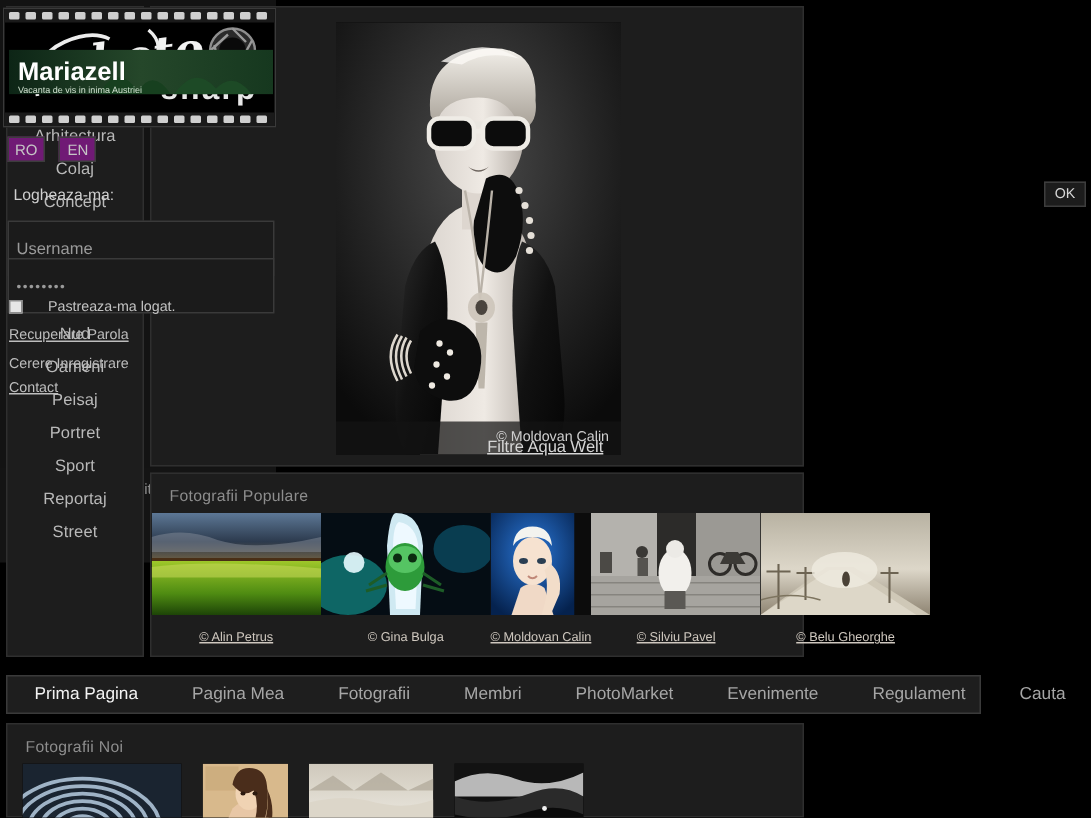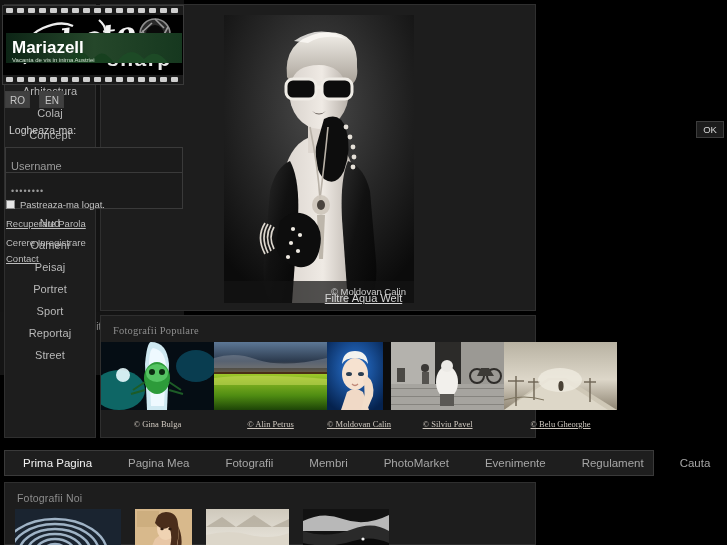--- a/index.html
+++ b/index.html
@@ -57,21 +57,21 @@
     height: 22px;
     background: rgba(20,20,20,.72);
     color: #cfcfcf;
     font-size: 9.5px;
     line-height: 22px;
     text-align: right;
     padding-right: 8px;
   }
 
   
-  #popular { left: 100px; top: 315px; width: 436px; height: 123px; font-family: Liberation Serif, serif; }
+  #popular { left: 100px; top: 315px; width: 436px; height: 123px; }
   .pop-row {
     position: absolute;
     left: 0; right: 0; top: 26px;
     display: flex;
     justify-content: space-around;
     align-items: flex-start;
   }
   .pop-cell { width: 124px; text-align: center; }
   .pop-thumb {
     height: 68px;
@@ -101,21 +101,21 @@
     overflow: hidden;
   }
   .lang-row { position: absolute; left: 5px; top: 90px; }
   .lang-btn {
     display: inline-block;
     width: 25px; height: 17px;
     line-height: 17px;
     text-align: center;
     color: #c6c6c6;
     font-size: 10px;
-    background: #404040;
+    background: #701a75;
     border: 1px solid #3d3d3d;
     margin-right: 5px;
     cursor: pointer;
   }
   .login-label {
     position: absolute; left: 9px; top: 124px;
     color: #cfcfcf; font-size: 10.5px;
   }
   .ok-btn {
     position: absolute; right: 3px; top: 121px;
@@ -133,21 +133,21 @@
     font-size: 11px;
     padding: 0 5px;
     line-height: 17px;
     font-family: "Liberation Sans", sans-serif;
   }
   #user-field { top: 147px; }
   #pass-field { top: 172px; letter-spacing: 1px; font-size: 9px; color:#9a9a9a; }
   .remember-row {
     position: absolute; left: 6px; top: 199px;
     font-size: 9.5px; color: #c3c3c3;
-    display: flex; align-items: center;
+    display: flex; align-items: center; gap: 12px;
   }
   .chk {
     width: 9px; height: 9px;
     background: #e6e6e6;
     border: 1px solid #8e8e8e;
     margin-right: 5px;
     display:inline-block;
     cursor: pointer;
   }
   .small-link {
@@ -323,59 +323,59 @@
     </div>
   </div>
 
   <div class="panel" id="popular">
     <div class="panel-title">Fotografii Populare</div>
     <div class="pop-row">
 
       <div class="pop-cell">
         <span class="pop-thumb">
           <svg width="113" height="68" viewBox="0 0 113 68">
-            <rect width="113" height="68" fill="#050d14"></rect>
-            <ellipse cx="18" cy="48" rx="26" ry="20" fill="#15b0a8" opacity=".55"></ellipse>
-            <ellipse cx="95" cy="24" rx="20" ry="16" fill="#0d6e8c" opacity=".5"></ellipse>
-            <circle cx="22" cy="33" r="7" fill="#e8fbff" opacity=".9"></circle>
-            <path d="M50 0 q16 0 18 22 l-2 46 H46 l-2 -46 Q46 0 50 0 Z" fill="#cfe9f2"></path>
-            <path d="M52 6 q12 2 13 18 l-2 40 H50 l-2 -40 Q48 8 52 6 Z" fill="#eef9ff"></path>
-            <ellipse cx="56" cy="36" rx="13" ry="16" fill="#2d9b3a"></ellipse>
-            <ellipse cx="56" cy="31" rx="11" ry="9" fill="#55c463"></ellipse>
-            <circle cx="51" cy="30" r="3" fill="#0b2b10"></circle>
-              <circle cx="61" cy="30" r="3" fill="#0b2b10"></circle>
-            <path d="M44 40 l-12 8 M68 40 l12 8 M44 48 l-14 4 M68 48 l14 4" stroke="#1d5c27" stroke-width="2"></path>
-          </svg>
-        </span>
-        <span class="pop-cap plain">© Gina Bulga</span>
-      </div>
-
-      <div class="pop-cell">
-        <span class="pop-thumb">
-          <svg width="113" height="68" viewBox="0 0 113 68">
             <defs>
               <linearGradient id="sky2" x1="0" y1="0" x2="0" y2="1">
                 <stop offset="0%" stop-color="#5d7896"></stop>
                   <stop offset="60%" stop-color="#2c3a4d"></stop>
                 <stop offset="100%" stop-color="#6d5f45"></stop>
               </linearGradient>
               <linearGradient id="fld2" x1="0" y1="0" x2="0" y2="1">
                 <stop offset="0%" stop-color="#9ec72a"></stop>
                   <stop offset="60%" stop-color="#4f8c12"></stop>
                 <stop offset="100%" stop-color="#1d4407"></stop>
               </linearGradient>
             </defs>
             <rect width="113" height="32" fill="url(#sky2)"></rect>
             <path d="M0 16 q22 -7 44 2 q26 8 69 -2 v10 H0 Z" fill="#8e95a0" opacity=".45"></path>
             <rect y="30" width="113" height="4" fill="#4a2f16"></rect>
             <rect y="32" width="113" height="36" fill="url(#fld2)"></rect>
             <path d="M0 36 q40 -5 113 1 v6 H0 Z" fill="#c9d85a" opacity=".55"></path>
           </svg>
         </span>
         <span class="pop-cap">© Alin Petrus</span>
+      </div>
+
+      <div class="pop-cell">
+        <span class="pop-thumb">
+          <svg width="113" height="68" viewBox="0 0 113 68">
+            <rect width="113" height="68" fill="#050d14"></rect>
+            <ellipse cx="18" cy="48" rx="26" ry="20" fill="#15b0a8" opacity=".55"></ellipse>
+            <ellipse cx="95" cy="24" rx="20" ry="16" fill="#0d6e8c" opacity=".5"></ellipse>
+            <circle cx="22" cy="33" r="7" fill="#e8fbff" opacity=".9"></circle>
+            <path d="M50 0 q16 0 18 22 l-2 46 H46 l-2 -46 Q46 0 50 0 Z" fill="#cfe9f2"></path>
+            <path d="M52 6 q12 2 13 18 l-2 40 H50 l-2 -40 Q48 8 52 6 Z" fill="#eef9ff"></path>
+            <ellipse cx="56" cy="36" rx="13" ry="16" fill="#2d9b3a"></ellipse>
+            <ellipse cx="56" cy="31" rx="11" ry="9" fill="#55c463"></ellipse>
+            <circle cx="51" cy="30" r="3" fill="#0b2b10"></circle>
+              <circle cx="61" cy="30" r="3" fill="#0b2b10"></circle>
+            <path d="M44 40 l-12 8 M68 40 l12 8 M44 48 l-14 4 M68 48 l14 4" stroke="#1d5c27" stroke-width="2"></path>
+          </svg>
+        </span>
+        <span class="pop-cap plain">© Gina Bulga</span>
       </div>
 
       <div class="pop-cell">
         <span class="pop-thumb">
           <svg width="56" height="68" viewBox="0 0 56 68">
             <defs>
               <radialGradient id="blu3" cx="50%" cy="38%" r="70%">
                 <stop offset="0%" stop-color="#2a77d8"></stop>
                   <stop offset="100%" stop-color="#05224e"></stop>
               </radialGradient>

